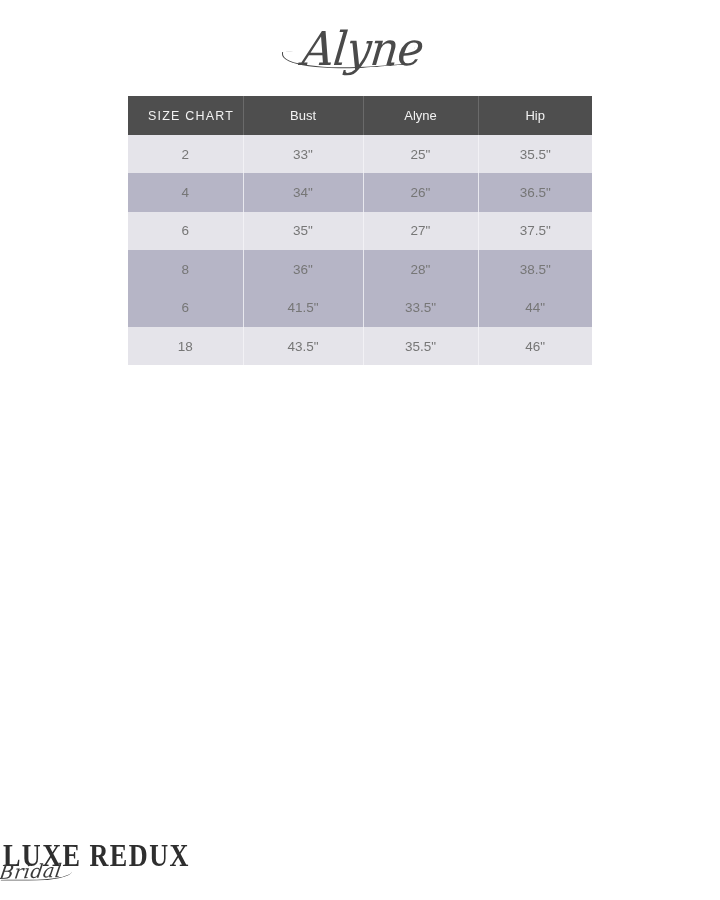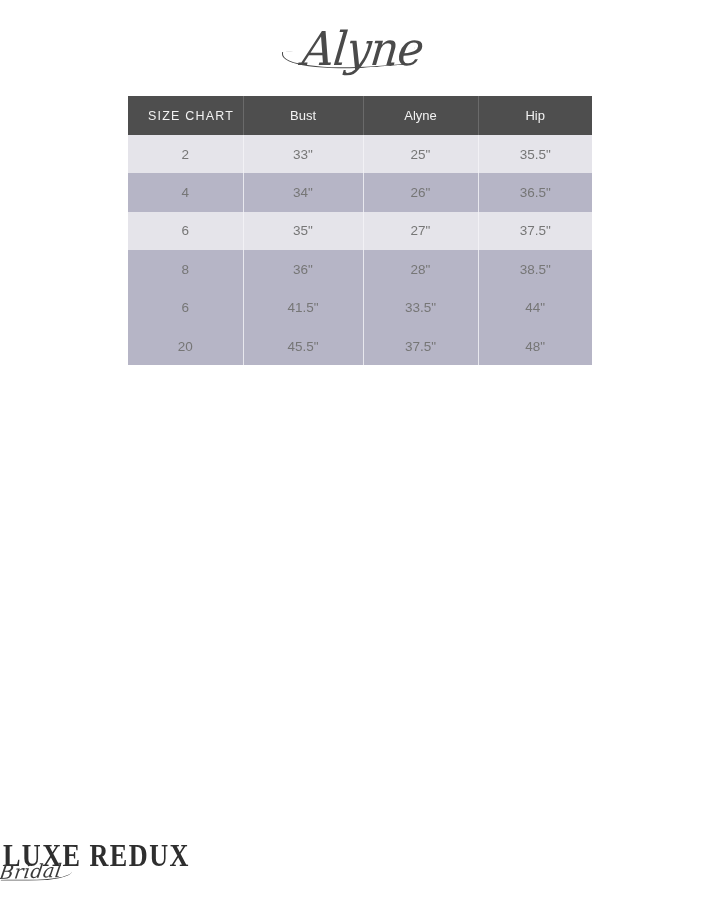--- a/index.html
+++ b/index.html
@@ -188,25 +188,25 @@
       <td>36"</td>
       <td>28"</td>
       <td>38.5"</td>
     </tr>
     <tr class="row-dark">
       <td>6</td>
       <td>41.5"</td>
       <td>33.5"</td>
       <td>44"</td>
     </tr>
-    <tr class="row-dark">
-      <td>20</td>
-      <td>45.5"</td>
-      <td>37.5"</td>
-      <td>48"</td>
+    <tr class="row-light">
+      <td>18</td>
+      <td>43.5"</td>
+      <td>35.5"</td>
+      <td>46"</td>
     </tr>
   </tbody>
 </table>
 
 <div class="footer-wrap">
   <div class="footer-main">LUXE REDUX</div>
   <div class="footer-script">Bridal</div>
 </div>
 
 </body></html>

